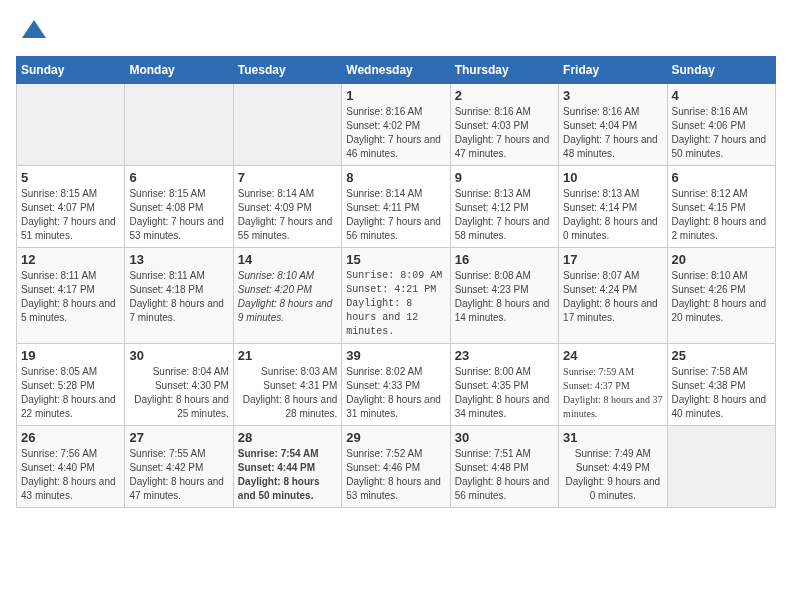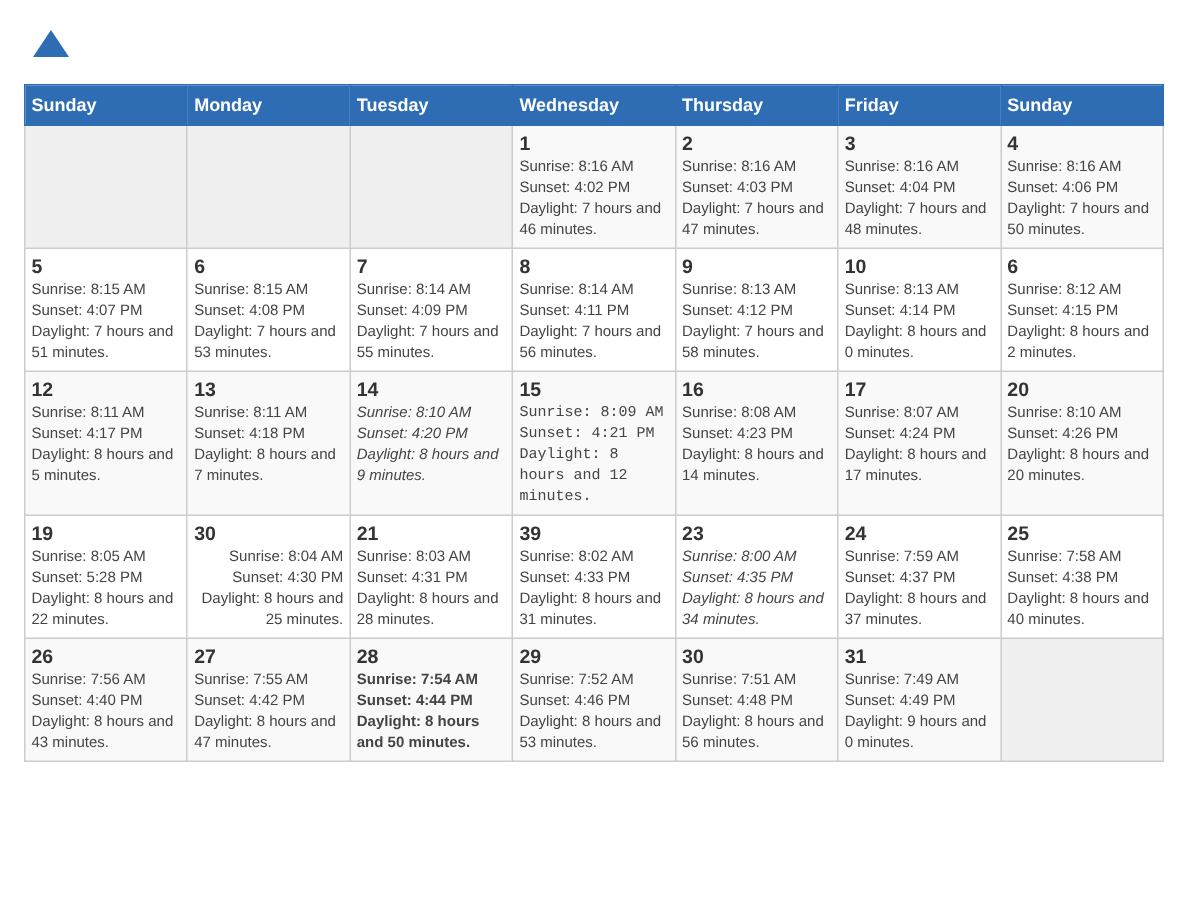--- a/index.html
+++ b/index.html
@@ -250,39 +250,39 @@
 Daylight: 8 hours and 22 minutes.</div>
         </td>
         <td>
           <span class="day-number">30</span>
           <div class="day-info" style="white-space: pre-line; text-align: right;">Sunrise: 8:04 AM
 Sunset: 4:30 PM
 Daylight: 8 hours and 25 minutes.</div>
         </td>
         <td>
           <span class="day-number">21</span>
-          <div class="day-info" style="white-space: pre-line;">Sunrise: 8:03 AM
+          <div class="day-info" style="white-space: pre-line; text-align: right;">Sunrise: 8:03 AM
 Sunset: 4:31 PM
 Daylight: 8 hours and 28 minutes.</div>
         </td>
         <td>
           <span class="day-number">39</span>
           <div class="day-info" style="white-space: pre-line;">Sunrise: 8:02 AM
 Sunset: 4:33 PM
 Daylight: 8 hours and 31 minutes.</div>
         </td>
         <td>
           <span class="day-number">23</span>
-          <div class="day-info" style="white-space: pre-line; font-style: italic;">Sunrise: 8:00 AM
+          <div class="day-info" style="white-space: pre-line;">Sunrise: 8:00 AM
 Sunset: 4:35 PM
 Daylight: 8 hours and 34 minutes.</div>
         </td>
         <td>
           <span class="day-number">24</span>
-          <div class="day-info" style="white-space: pre-line;">Sunrise: 7:59 AM
+          <div class="day-info" style="white-space: pre-line; font-family: Liberation Serif, serif;">Sunrise: 7:59 AM
 Sunset: 4:37 PM
 Daylight: 8 hours and 37 minutes.</div>
         </td>
         <td>
           <span class="day-number">25</span>
           <div class="day-info" style="white-space: pre-line;">Sunrise: 7:58 AM
 Sunset: 4:38 PM
 Daylight: 8 hours and 40 minutes.</div>
         </td>
       </tr>
@@ -312,20 +312,20 @@
 Daylight: 8 hours and 53 minutes.</div>
         </td>
         <td>
           <span class="day-number">30</span>
           <div class="day-info" style="white-space: pre-line;">Sunrise: 7:51 AM
 Sunset: 4:48 PM
 Daylight: 8 hours and 56 minutes.</div>
         </td>
         <td>
           <span class="day-number">31</span>
-          <div class="day-info" style="white-space: pre-line;">Sunrise: 7:49 AM
+          <div class="day-info" style="white-space: pre-line; text-align: center;">Sunrise: 7:49 AM
 Sunset: 4:49 PM
 Daylight: 9 hours and 0 minutes.</div>
         </td>
         <td class="empty-cell"></td>
       </tr>
     </tbody>
 </table>
 
 </body></html>

